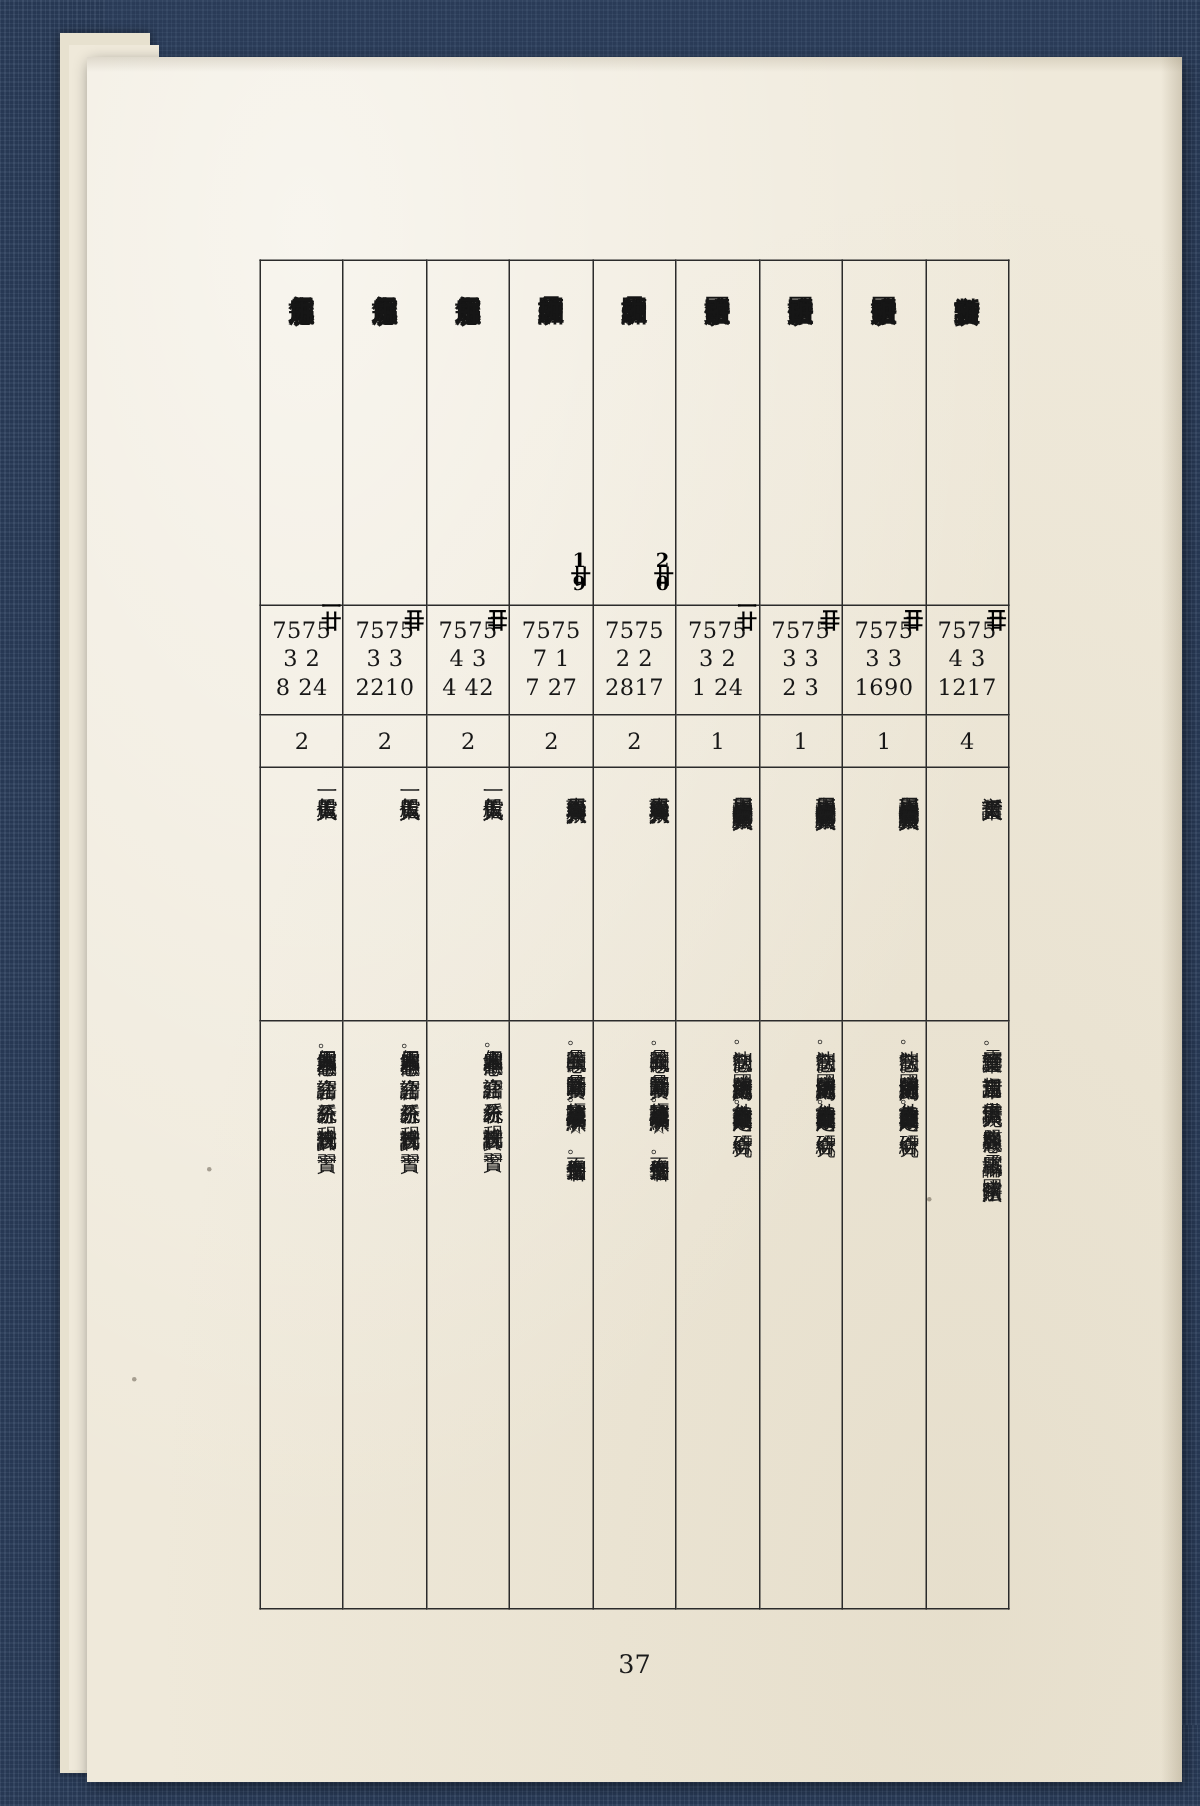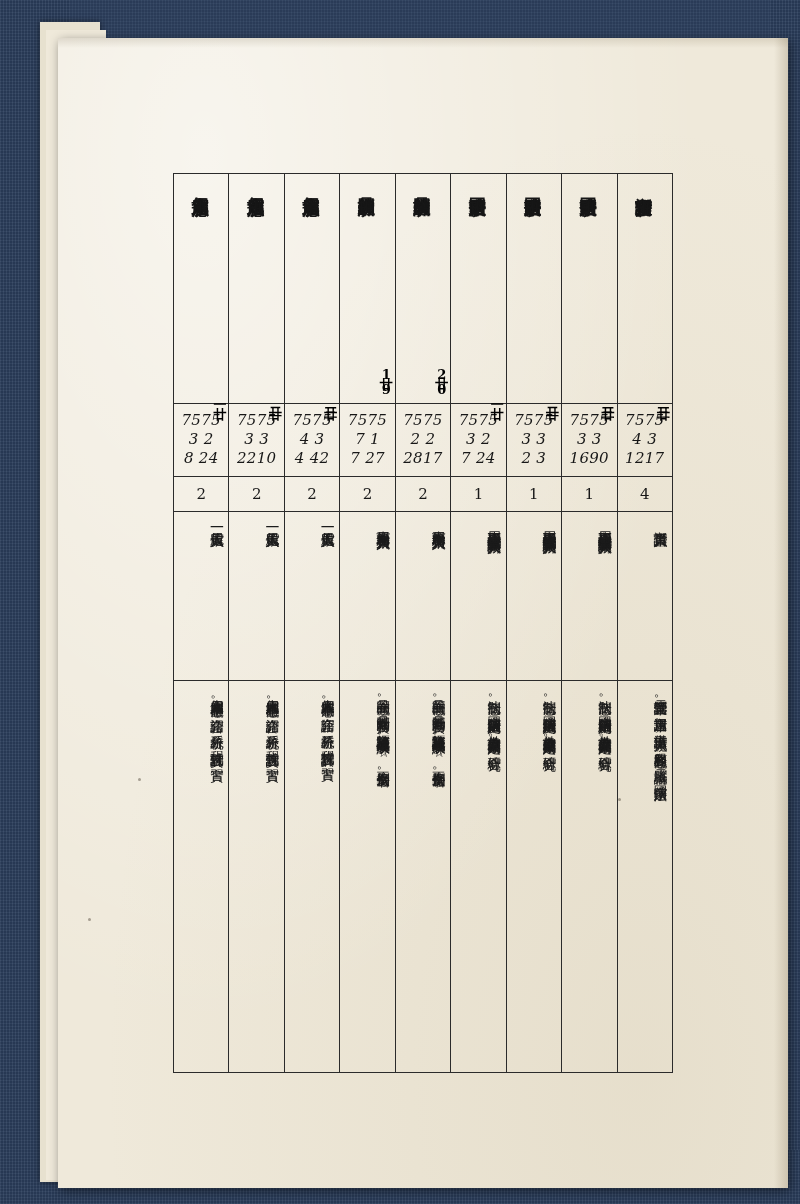--- a/index.html
+++ b/index.html
@@ -147,21 +147,21 @@
     display: flex;
     flex-direction: column;
     align-items: center;
     justify-content: center;
     font-family: "DejaVu Serif", serif;
     font-size: 15px;
     color: #171717;
     line-height: 1.25;
     letter-spacing: 0.02em;
   }
-  .code-cell div { white-space: nowrap; font-style: italic; }
+  .code-cell div { white-space: nowrap; }
   .count-cell {
     height: 100%;
     display: flex;
     align-items: center;
     justify-content: center;
     font-family: "DejaVu Serif", serif;
     font-size: 15px;
     color: #171717;
   }
   .target-cell {
@@ -338,21 +338,21 @@
             <div class="code-cell">
               <div>7575</div>
               <div>2 2</div>
               <div>2817</div>
             </div>
           </td>
           <td>
             <div class="code-cell">
               <div>7575</div>
               <div>3 2</div>
-              <div>7 24</div>
+              <div>1 24</div>
             </div>
           </td>
           <td>
             <div class="code-cell">
               <div>7575</div>
               <div>3 3</div>
               <div>2 3</div>
             </div>
           </td>
           <td>
@@ -493,14 +493,15 @@
           <td>
                 <div class="content-cell">
                   <div class="vtext">電話營業管理。市話規章運用。市話供需與擴充。顧客服務觀念。電腦概論。國家賠償法。</div>
                 </div>
               </td>
         </tr>
       </tbody>
         </table>
     </div>
 
+    <div class="page-number">37</div>
   </div>
 </div>
 
 </body></html>

